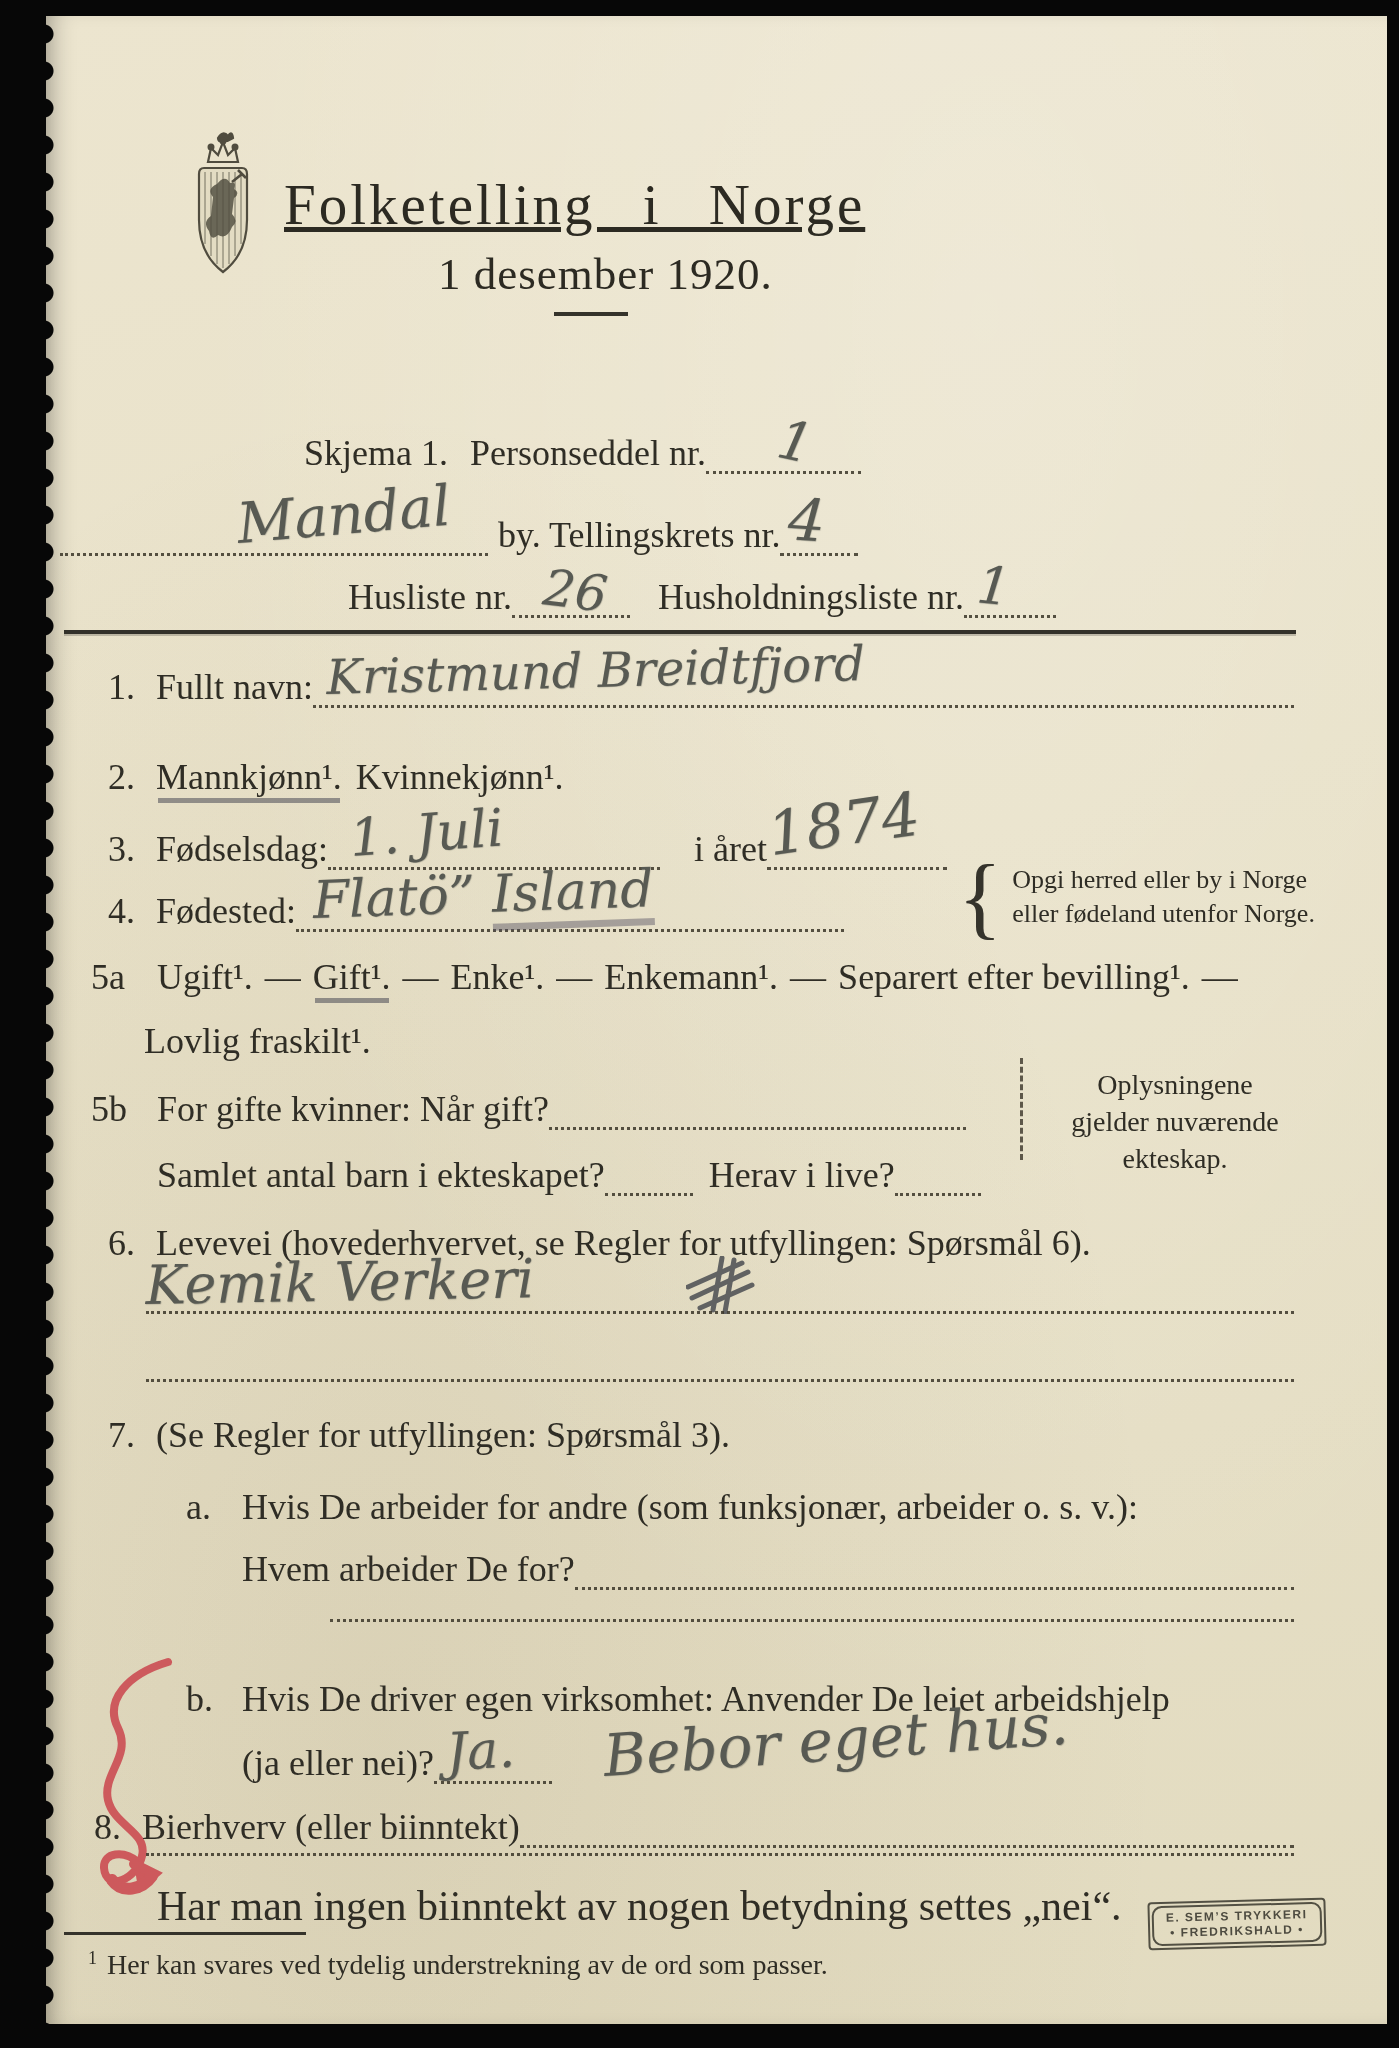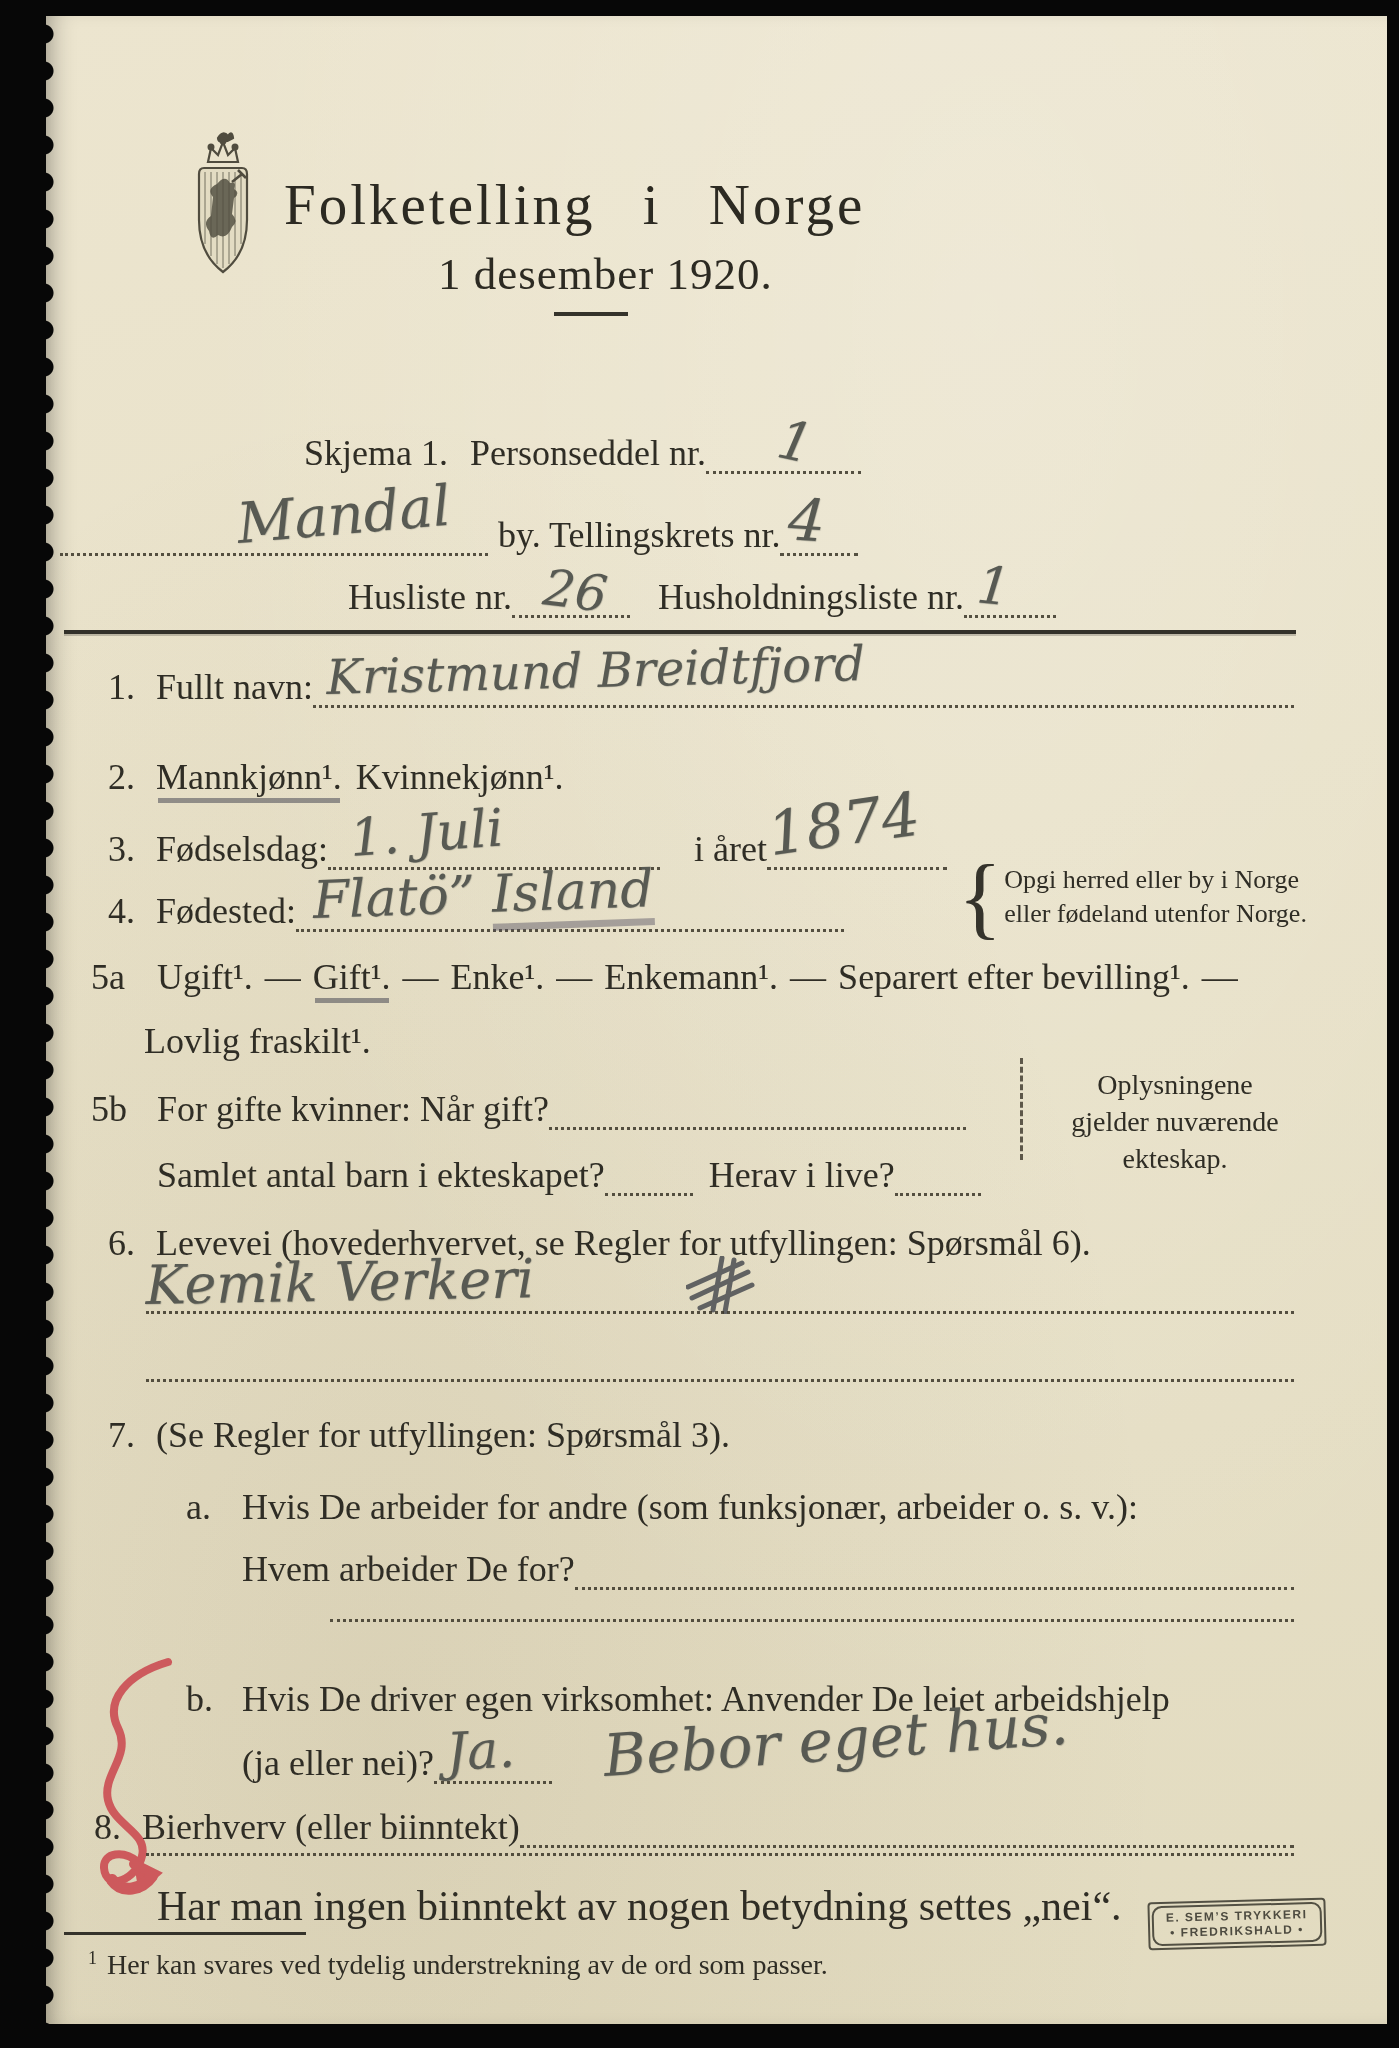--- a/index.html
+++ b/index.html
@@ -78,21 +78,21 @@
           <circle cx="63" cy="21" r="2.4" fill="#3b382c"></circle>
         <path d="M32,42 L70,42 Q75,42 75,48 L75,94 Q75,128 51,146 Q27,128 27,94 L27,48 Q27,42 32,42 Z" fill="#e3dcc2"></path>
         <g stroke-width="1" opacity="0.75">
           <path d="M33,46 L33,118 M39,46 L39,130 M45,46 L45,138 M51,46 L51,142 M57,46 L57,138 M63,46 L63,130 M69,46 L69,118"></path>
         </g>
         <path d="M45,58 Q53,48 58,57 Q65,55 62,63 Q69,67 62,72 L60,88 Q67,95 60,101 Q55,114 46,109 Q39,116 37,105 Q30,96 39,90 L41,71 Q34,63 45,58 Z" fill="#3b382c" stroke="none" opacity="0.82"></path>
         <path d="M60,56 L70,48 M66,44 L74,52" stroke-width="2.6"></path>
       </g>
     </svg>
 
-    <div class="title" style="left:238px;top:156px;">Folketelling i Norge</div>
+    <div class="title" style="left:238px;top:156px;text-decoration:underline;">Folketelling i Norge</div>
     <div class="date" style="left:392px;top:232px;">1 desember 1920.</div>
     <div class="divider" style="left:508px;top:296px;width:74px;"></div>
 
     <div class="row" style="left:258px;top:416px;">
       <span>Skjema 1.</span>
         <span class="gap"></span>
       <span>Personseddel nr.</span>
       <span class="dl" style="width:155px;">
         <span class="hw" style="left:66px;bottom:2px;font-size:54px;transform:rotate(12deg);">1</span>
       </span>
@@ -154,21 +154,21 @@
     <div class="row" style="left:62px;top:874px;">
       <span class="num">4.</span>
       <span>Fødested:</span>
       <span class="dl" style="width:548px;">
         <span class="hw" style="left:18px;bottom:-2px;font-size:52px;transform:rotate(-2deg);"><span>Flatö” </span><span class="pu-hw">Island</span></span>
       </span>
     </div>
 
     <div class="sideblock" style="left:912px;top:840px;display:flex;align-items:center;">
       <span class="brace">{</span>
-      <span class="note-sm" style="margin-left:2px;">
+      <span class="note-sm" style="margin-left:10px;">
         <span style="display:block;">Opgi herred eller by i Norge</span>
         <span style="display:block;">eller fødeland utenfor Norge.</span>
       </span>
     </div>
 
     <div class="row" style="left:45px;top:940px;">
       <span class="num" style="width:66px;">5a</span>
       <span>Ugift¹.</span>
       <span style="margin:0 12px;">—</span>
       <span class="pu">Gift¹.</span>

